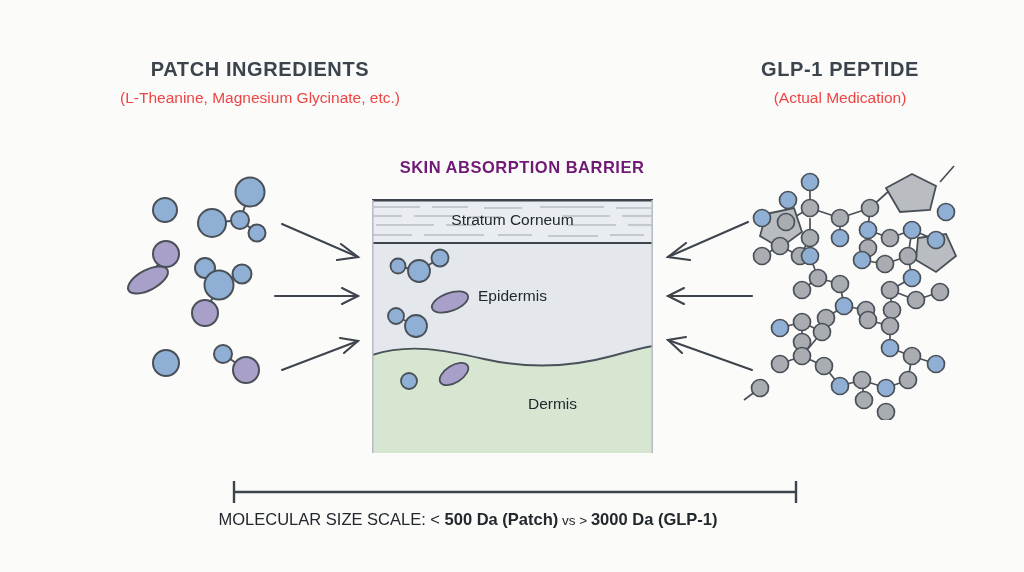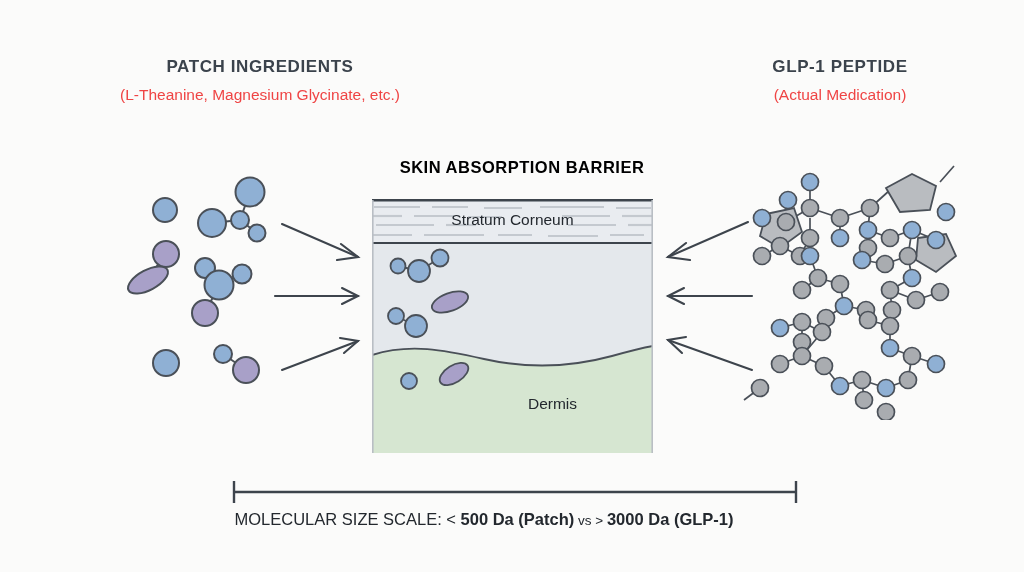--- a/index.html
+++ b/index.html
@@ -17,21 +17,21 @@
     color: #333a42;
   }
 
   
   .col-head {
     position: absolute;
     text-align: center;
     line-height: 1.1;
   }
   .col-head .title {
-    font-size: 17px;
+    font-size: 20px;
     font-weight: bold;
     letter-spacing: 0.6px;
     color: #3b434c;
     display: block;
     margin-bottom: 9px;
   }
   .col-head .sub {
     font-size: 15.5px;
     font-weight: normal;
     color: #ef4444;
@@ -43,21 +43,21 @@
   
   #skin-title {
     position: absolute;
     left: 332px;
     top: 158px;
     width: 380px;
     text-align: center;
     font-size: 16.5px;
     font-weight: bold;
     letter-spacing: 0.5px;
-    color: #000000;
+    color: #701a75;
   }
 
   
   #skin-panel {
     position: absolute;
     left: 372px;
     top: 198px;
     width: 317px;
     height: 255px;
   }
@@ -83,21 +83,21 @@
   #mols-left  { left: 120px; top: 160px; width: 260px; height: 250px; }
   #mols-right { left: 740px; top: 160px; width: 230px; height: 260px; }
 
   
   #arrows { position: absolute; left: 0; top: 0; width: 1024px; height: 572px; pointer-events: none; }
 
   
   #scale-bar { position: absolute; left: 0; top: 470px; width: 1024px; height: 40px; }
   #scale-caption {
     position: absolute;
-    left: 16px;
+    left: 0;
     top: 510px;
     width: 936px;
     text-align: center;
     font-size: 16.5px;
     color: #23282e;
     white-space: nowrap;
   }
   #scale-caption .b { font-weight: bold; }
   #scale-caption .vs { font-size: 13.5px; }
 </style>
@@ -184,20 +184,21 @@
 
           <ellipse cx="78" cy="104" rx="19" ry="9" fill="#a8a0c8" transform="rotate(-20 78 104)"></ellipse>
 
           <circle cx="37" cy="183" r="8" fill="#8fb0d4"></circle>
           <ellipse cx="82" cy="176" rx="16" ry="8.5" fill="#a8a0c8" transform="rotate(-32 82 176)"></ellipse>
         </g>
       </g>
     </svg>
 
     <div class="layer-label" id="label-sc">Stratum Corneum</div>
+    <div class="layer-label" id="label-epi">Epidermis</div>
     <div class="layer-label" id="label-derm">Dermis</div>
   </div>
 
   <div class="mol-field" id="mols-left">
     <svg width="260" height="250" viewBox="0 0 260 250" xmlns="http://www.w3.org/2000/svg">
       <g stroke="#4a5058" stroke-width="2">
 
         <circle cx="45" cy="50" r="12" fill="#8fb0d4"></circle>
 
         <line x1="92" y1="63" x2="120" y2="60"></line>

